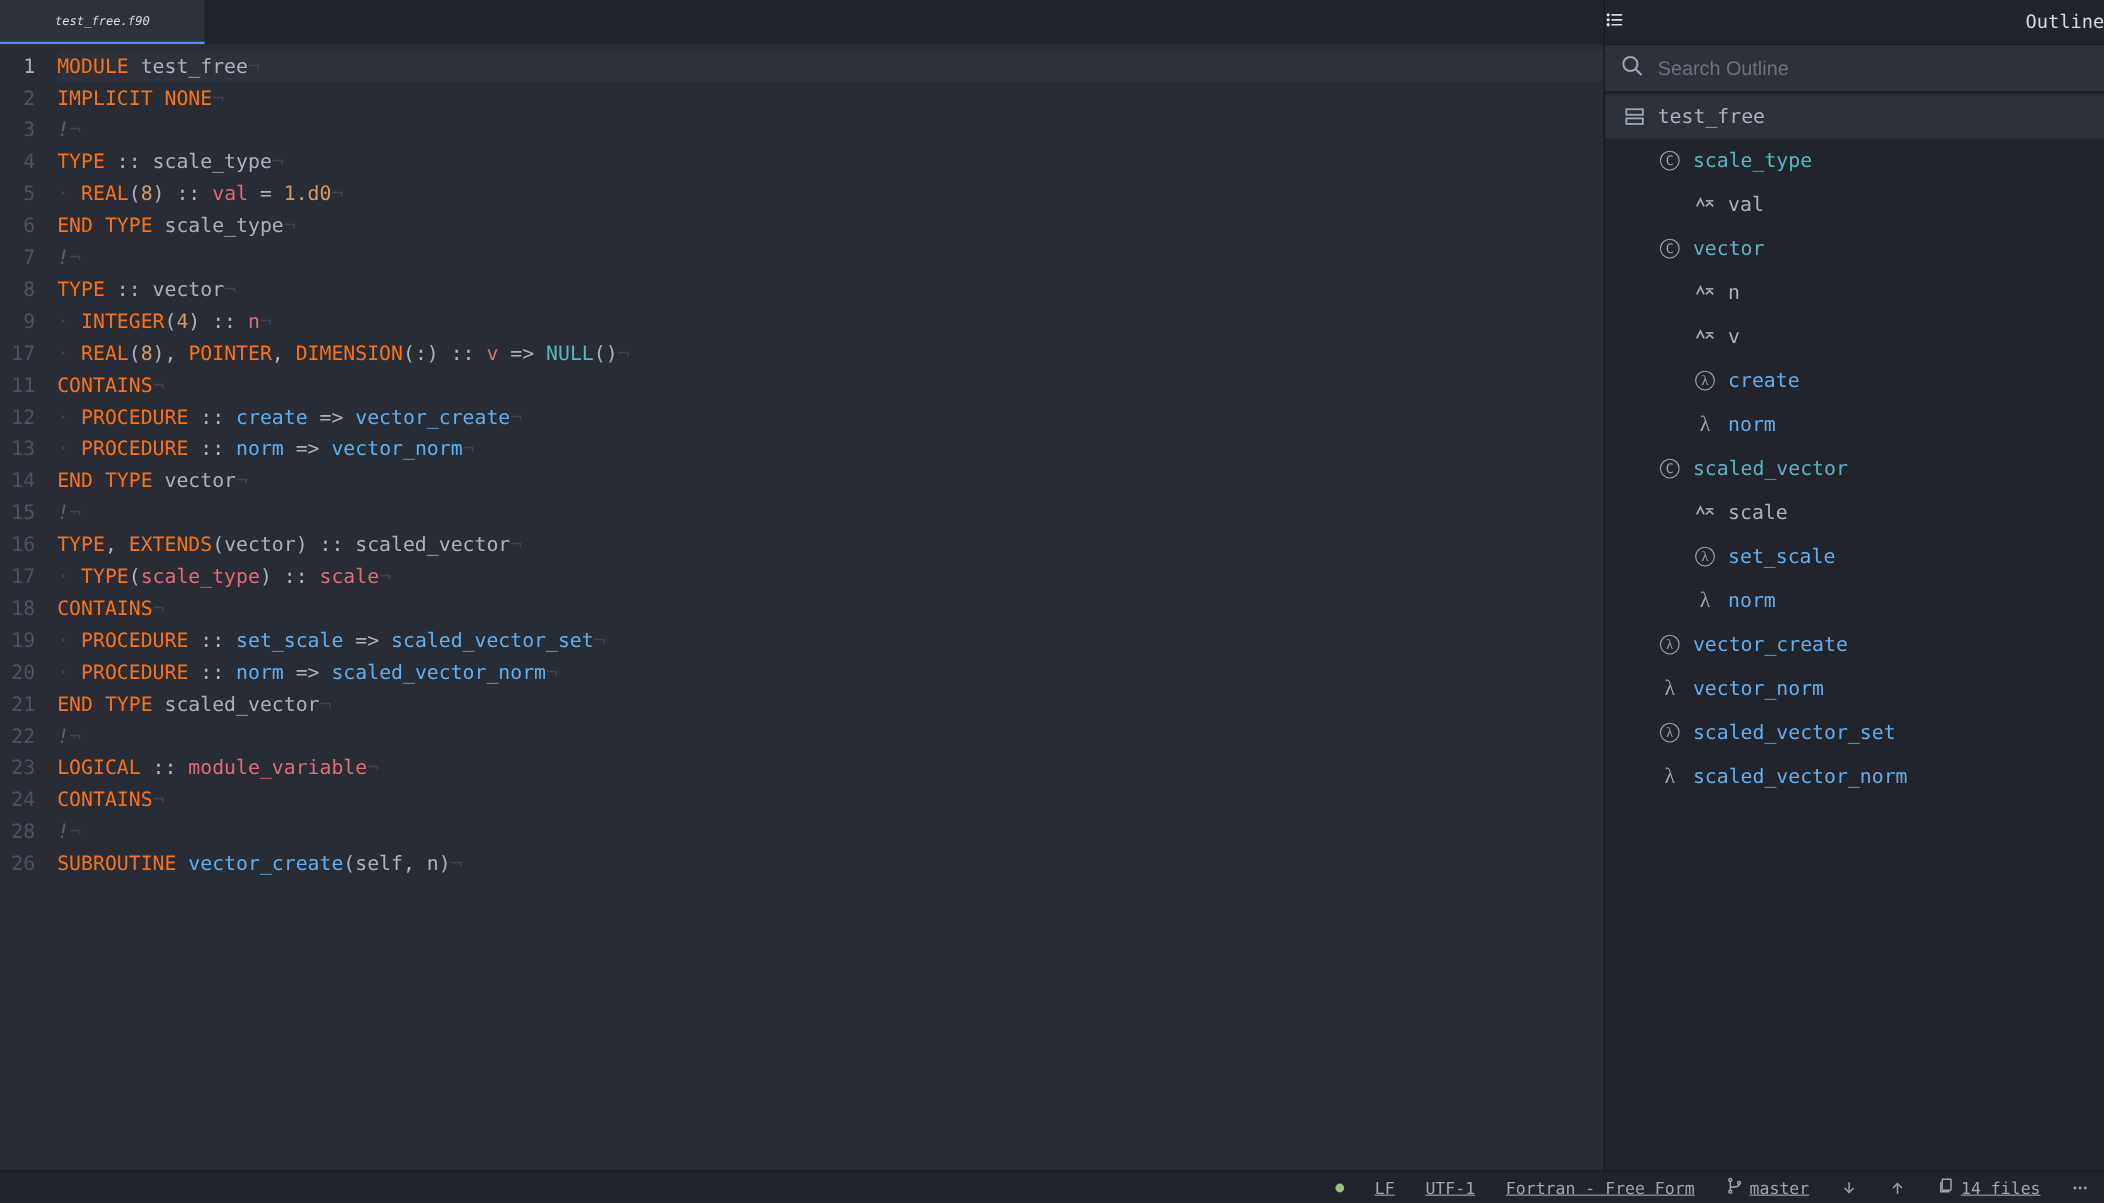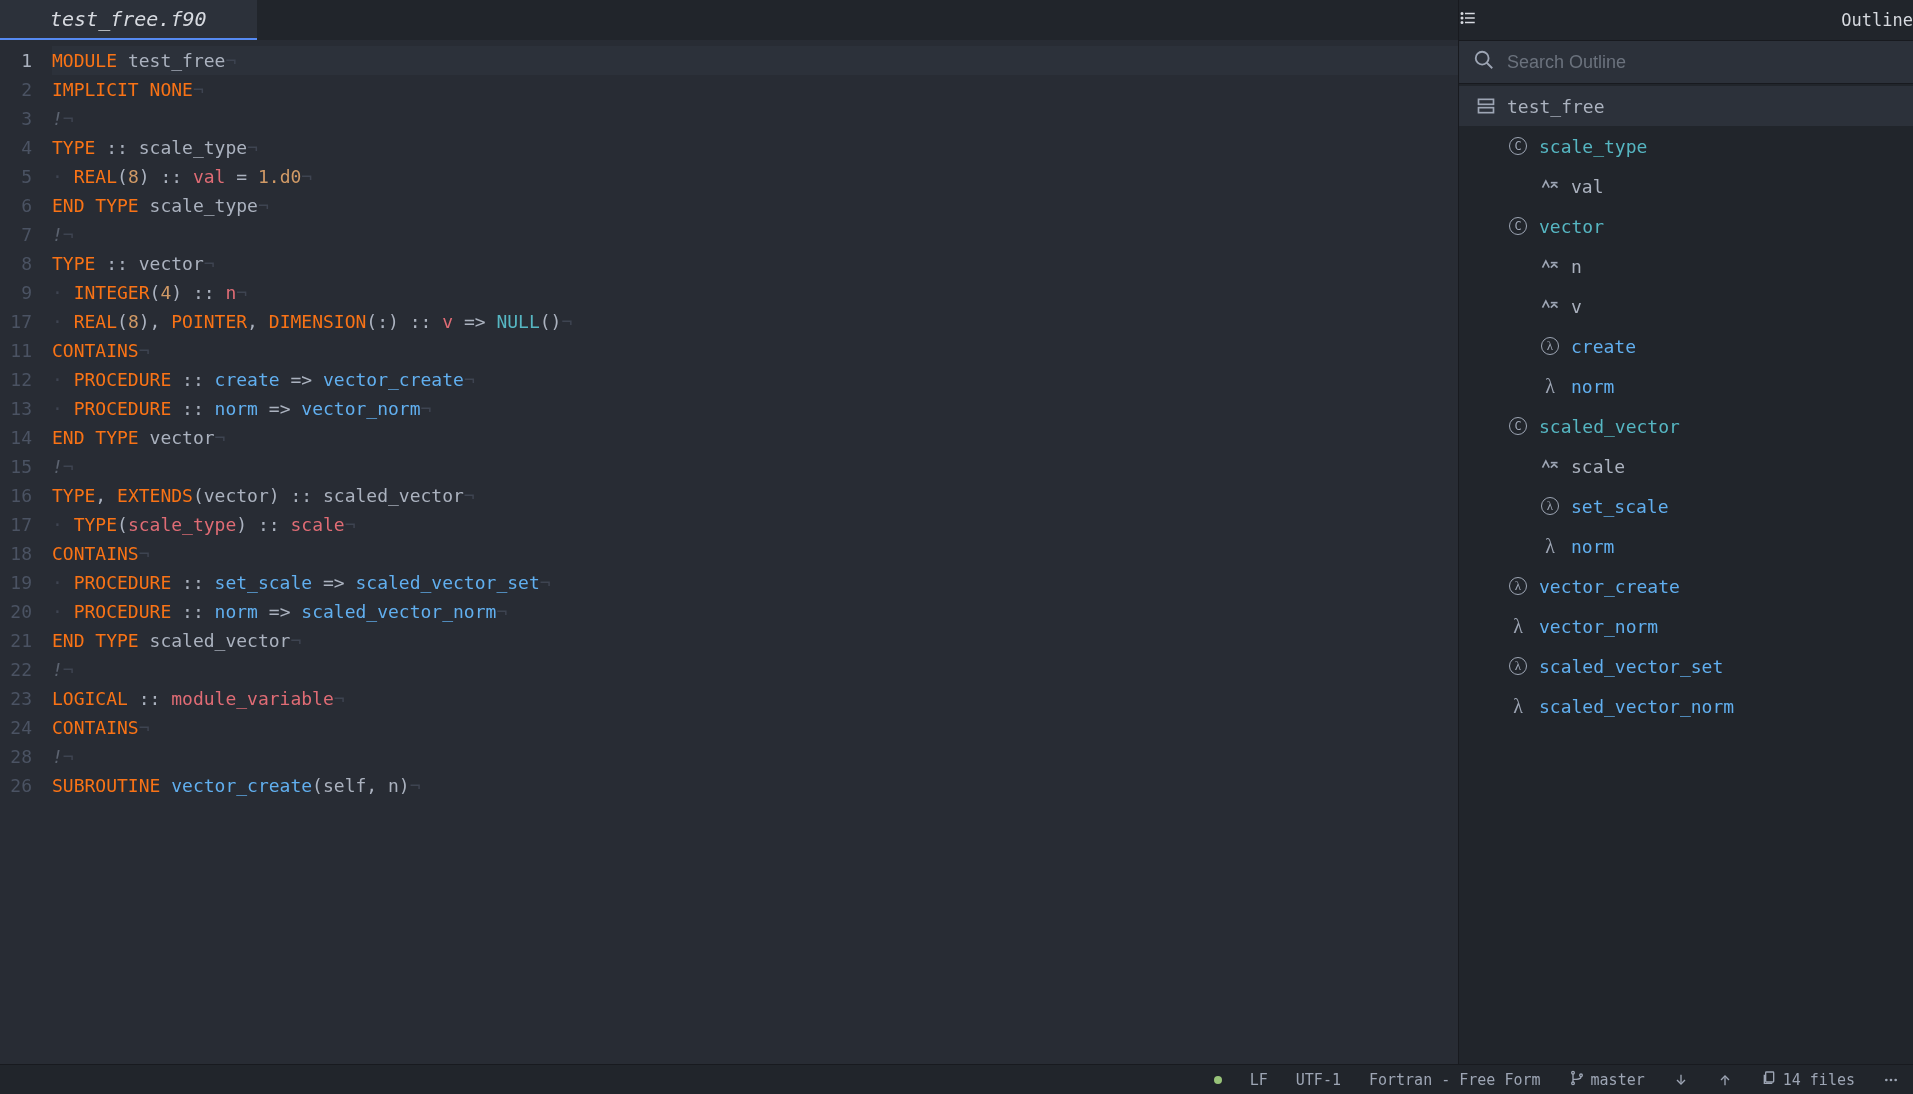--- a/index.html
+++ b/index.html
@@ -2,21 +2,21 @@
 <html><head>
 <meta charset="utf-8">
 <style>
 * { margin:0; padding:0; box-sizing:border-box; }
 html,body { width:100%; height:100%; background:#282c34; color:#abb2bf; font-family:Menlo,Consolas,monospace; font-size:18px; overflow:hidden; }
 body { display:flex; flex-direction:column; }
 .main { flex:1; display:flex; overflow:hidden; }
 .editor-pane { flex:1; display:flex; flex-direction:column; min-width:0; }
 .outline-pane { width:455px; background:#21252b; display:flex; flex-direction:column; border-left:1px solid #181a1f; }
 .tab-bar { height:40px; background:#21252b; display:flex; }
-.tab { padding:8px 50px; background:#2c313a; color:#d7dae0; font-style:italic; font-size:20px; display:flex; align-items:center; border-bottom:2px solid #568af2; }
+.tab { padding:8px 50px; background:#2c313a; color:#d7dae0; font-style:italic; font-size:11px; display:flex; align-items:center; border-bottom:2px solid #568af2; }
 .code-area { flex:1; display:flex; overflow:hidden; background:#282c34; }
 .gutter { width:40px; text-align:right; padding:6px 8px 6px 0; color:#4b5363; font-size:18px; user-select:none; }
 .gutter div { height:29px; line-height:29px; }
 .gutter div.current { color:#abb2bf; }
 .code { flex:1; padding:6px 0 6px 12px; font-size:18px; white-space:pre; overflow:hidden; }
 .code-line { height:29px; line-height:29px; }
 .code-line.current { background:#2c313a; }
 .k { color:#f97316; }       
 .n { color:#abb2bf; }       
 .t { color:#56b6c2; }       
@@ -31,21 +31,21 @@
 .outline-search svg { width:22px; height:22px; flex:none; }
 .outline-search input { flex:1; background:transparent; border:none; outline:none; color:#abb2bf; font-size:18px; font-family:Liberation Sans, sans-serif; }
 .outline-search input::placeholder { color:#6b727d; }
 .outline-tree { flex:1; overflow:auto; padding-top:2px; }
 .tree-row { height:40px; display:flex; align-items:center; gap:10px; padding-right:8px; cursor:pointer; font-size:18px; }
 .tree-row.selected { background:#2c313a; }
 .tree-row .ticon { width:22px; display:flex; justify-content:center; font-size:17px; color:#abb2bf; flex:none; }
 .tree-row .tlabel { color:#abb2bf; }
 .tree-row .tlabel.blue { color:#56b6c2; }
 .tree-row .tlabel.link { color:#61afef; }
-.status-bar { height:30px; background:#21252b; border-top:1px solid #181a1f; display:flex; align-items:center; justify-content:flex-end; padding:0 14px; gap:28px; font-size:15px; color:#9da5b4; }
+.status-bar { height:30px; background:#21252b; border-top:1px solid #181a1f; display:flex; align-items:center; justify-content:flex-end; padding:0 14px; gap:28px; font-size:15px; color:#9da5b4;text-decoration:underline; }
 .status-bar .dot { width:8px; height:8px; border-radius:50%; background:#98c379; }
 .status-bar .sb { display:flex; align-items:center; gap:6px; cursor:pointer; }
 .status-bar svg { width:16px; height:16px; }
 </style>
 </head>
 <body>
 
 <div class="main">
   <div class="editor-pane">
     <div class="tab-bar">

